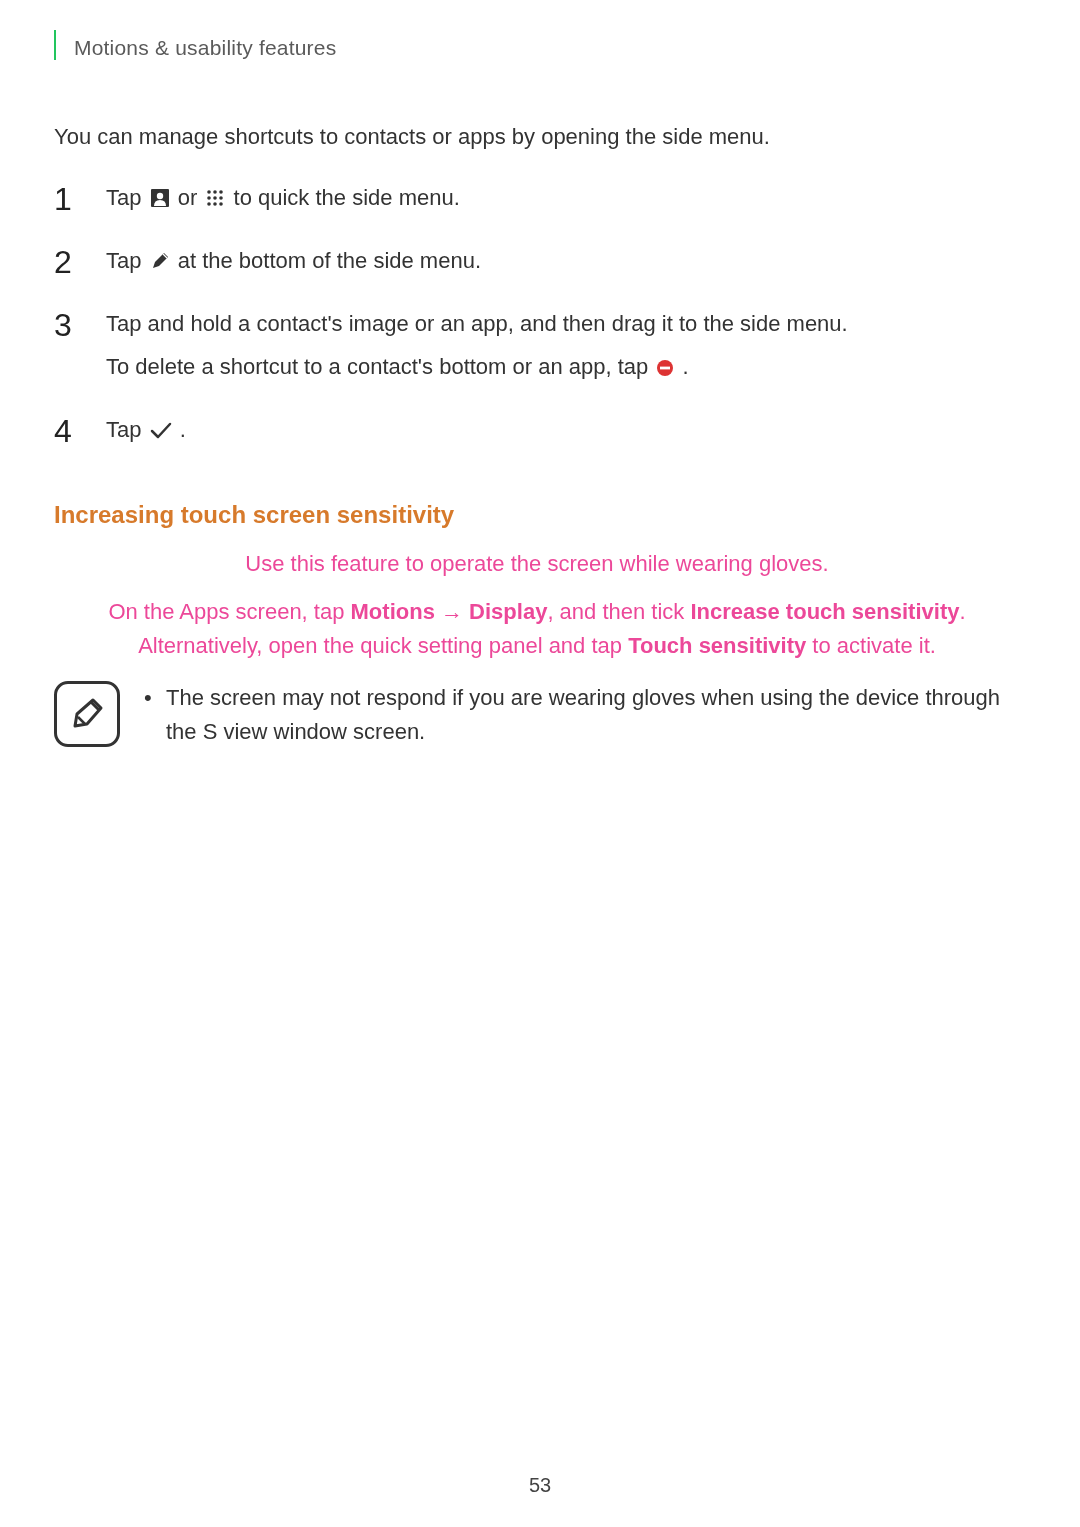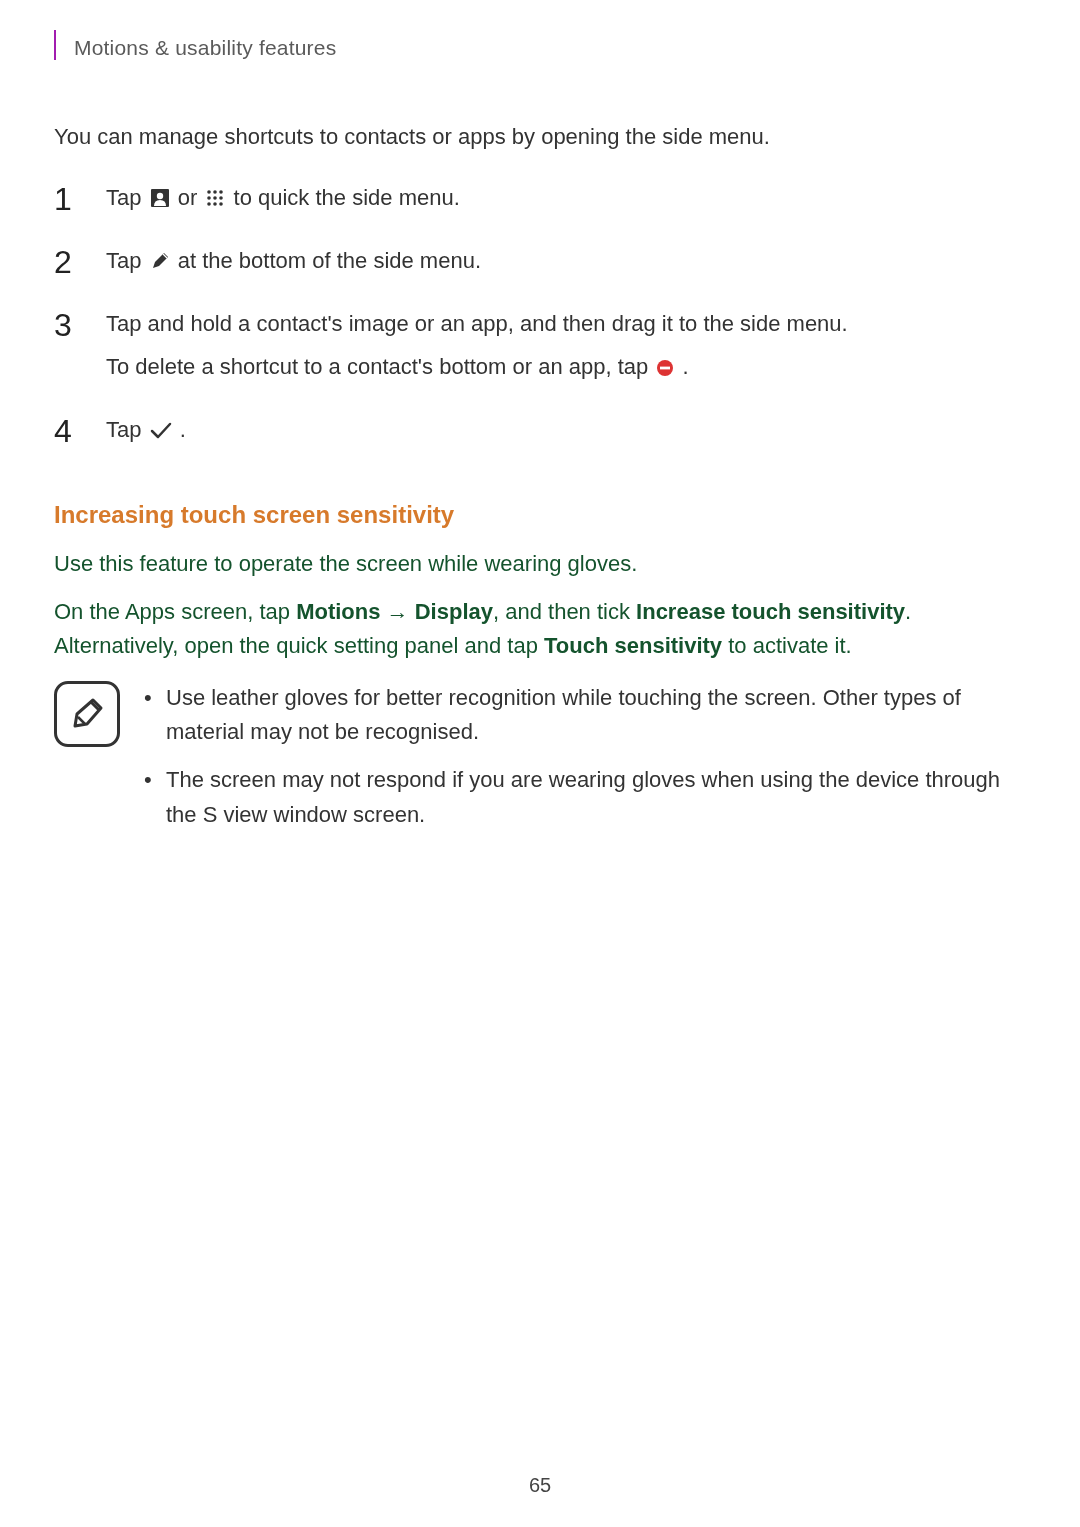--- a/index.html
+++ b/index.html
@@ -11,21 +11,21 @@
     width: 1080px;
   }
   .page {
     box-sizing: border-box;
     width: 1080px;
     min-height: 1527px;
     padding: 30px 60px 30px 54px;
     position: relative;
   }
   .header-rule {
-    border-left: 2px solid #a21caf;
+    border-left: 2px solid #22c55e;
     padding-left: 18px;
     height: 30px;
     display: flex;
     align-items: flex-end;
     margin-bottom: 60px;
   }
   .header-title {
     font-size: 21px;
     color: #5a5a5a;
     letter-spacing: 0.2px;
@@ -78,21 +78,22 @@
   h2.section-title {
     font-size: 24px;
     font-weight: bold;
     color: #d77a2b;
     margin: 55px 0 18px 0;
   }
   p.para {
     font-size: 22px;
     line-height: 1.55;
     margin: 0 0 14px 0;
-    color: #14532d;
+    color: #ec4899;
+    text-align: center;
   }
   .bold {
     font-weight: bold;
   }
   .note-block {
     display: flex;
     align-items: flex-start;
     margin-top: 18px;
     gap: 20px;
   }
@@ -244,20 +245,19 @@
 
   <div class="note-block">
     <div class="note-icon-wrap">
       <svg viewBox="0 0 36 36">
         <path d="M6 30 L8 18 L24 4 L32 12 L18 28 L6 30 Z" fill="none" stroke="#333" stroke-width="3" stroke-linejoin="round"></path>
         <line x1="22" y1="6" x2="30" y2="14" stroke="#333" stroke-width="3"></line>
         <line x1="9" y1="21" x2="16" y2="28" stroke="#333" stroke-width="2.5"></line>
       </svg>
     </div>
     <ul class="note-list">
-      <li>Use leather gloves for better recognition while touching the screen. Other types of material may not be recognised.</li>
       <li>The screen may not respond if you are wearing gloves when using the device through the S view window screen.</li>
     </ul>
   </div>
 
-  <div class="page-number">65</div>
+  <div class="page-number">53</div>
 
 </div>
 
 </body></html>

